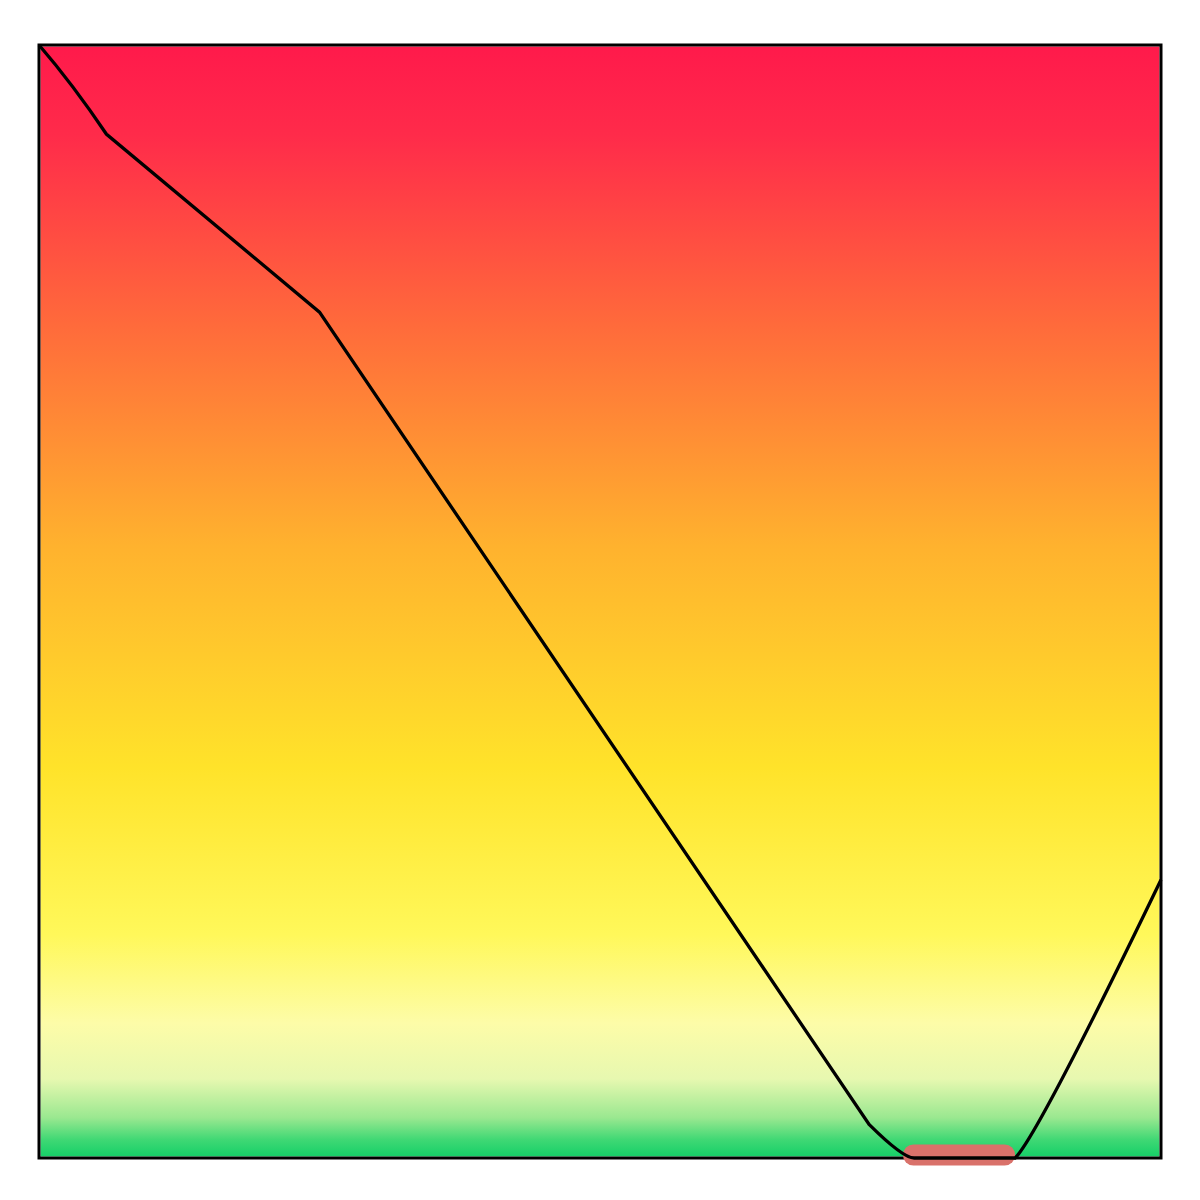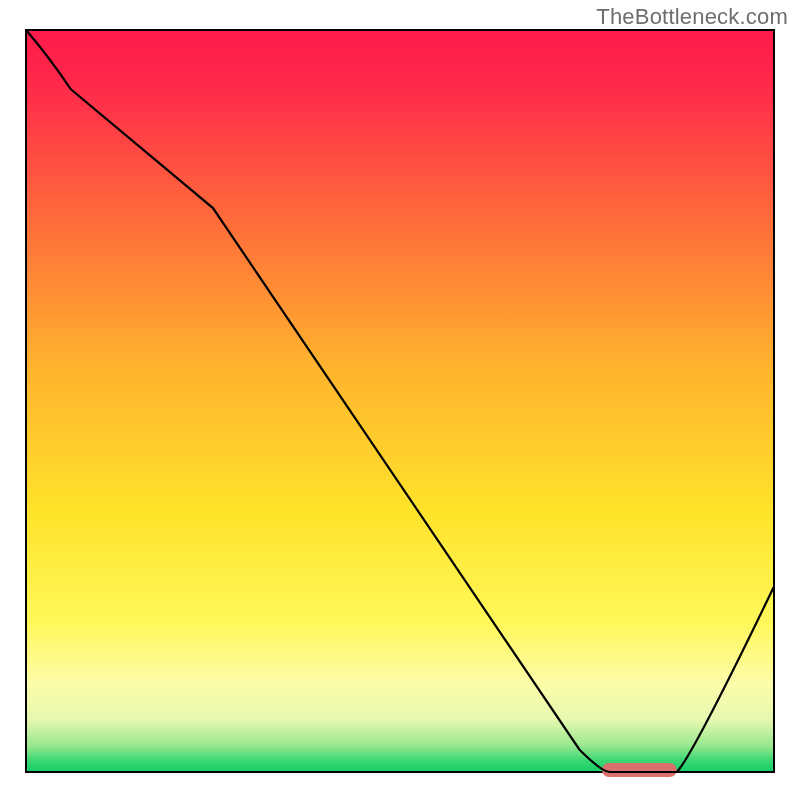--- a/index.html
+++ b/index.html
@@ -27,21 +27,20 @@
     z-index: 20;
   }
   svg {
     display: block;
   }
 </style>
 </head>
 <body>
 
 <div class="container">
-  <div class="watermark">TheBottleneck.com</div>
   <svg id="chart-svg" width="800" height="800">
     <defs>
       <linearGradient id="bg-grad" x1="0" y1="0" x2="0" y2="1">
           <stop offset="0%" stop-color="#ff1a4b"></stop>
           <stop offset="8%" stop-color="#ff2b4a"></stop>
           <stop offset="25%" stop-color="#ff6a3b"></stop>
           <stop offset="45%" stop-color="#ffb22e"></stop>
           <stop offset="65%" stop-color="#ffe32a"></stop>
           <stop offset="80%" stop-color="#fff85a"></stop>
           <stop offset="88%" stop-color="#fdfca8"></stop>

